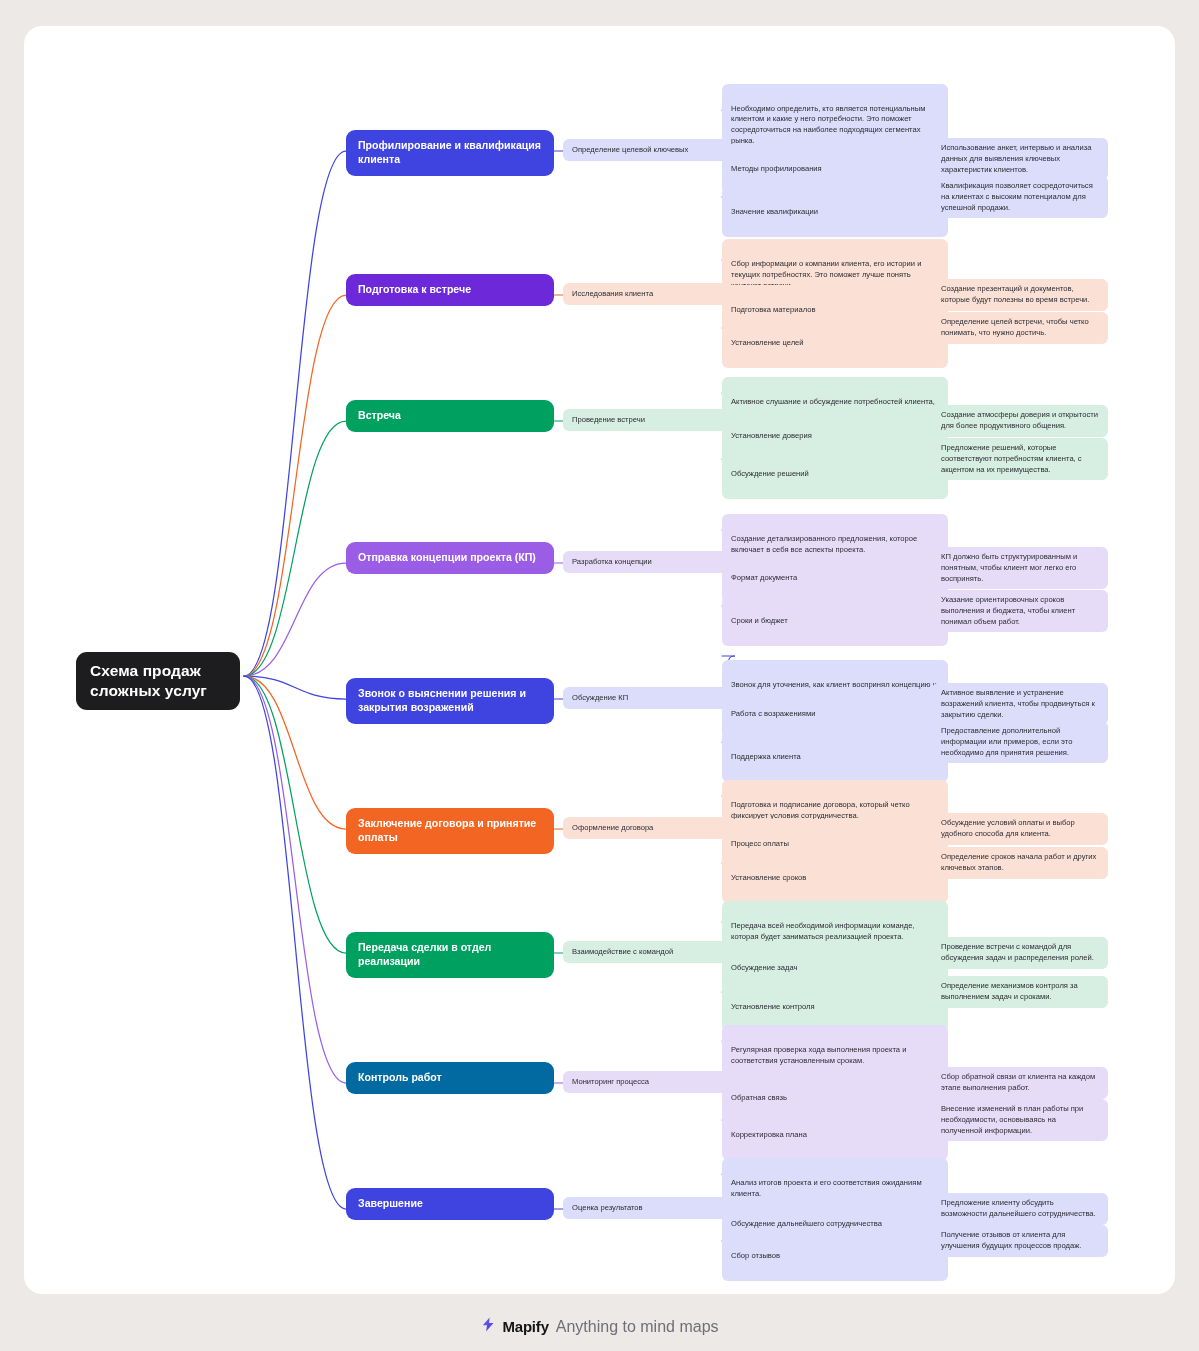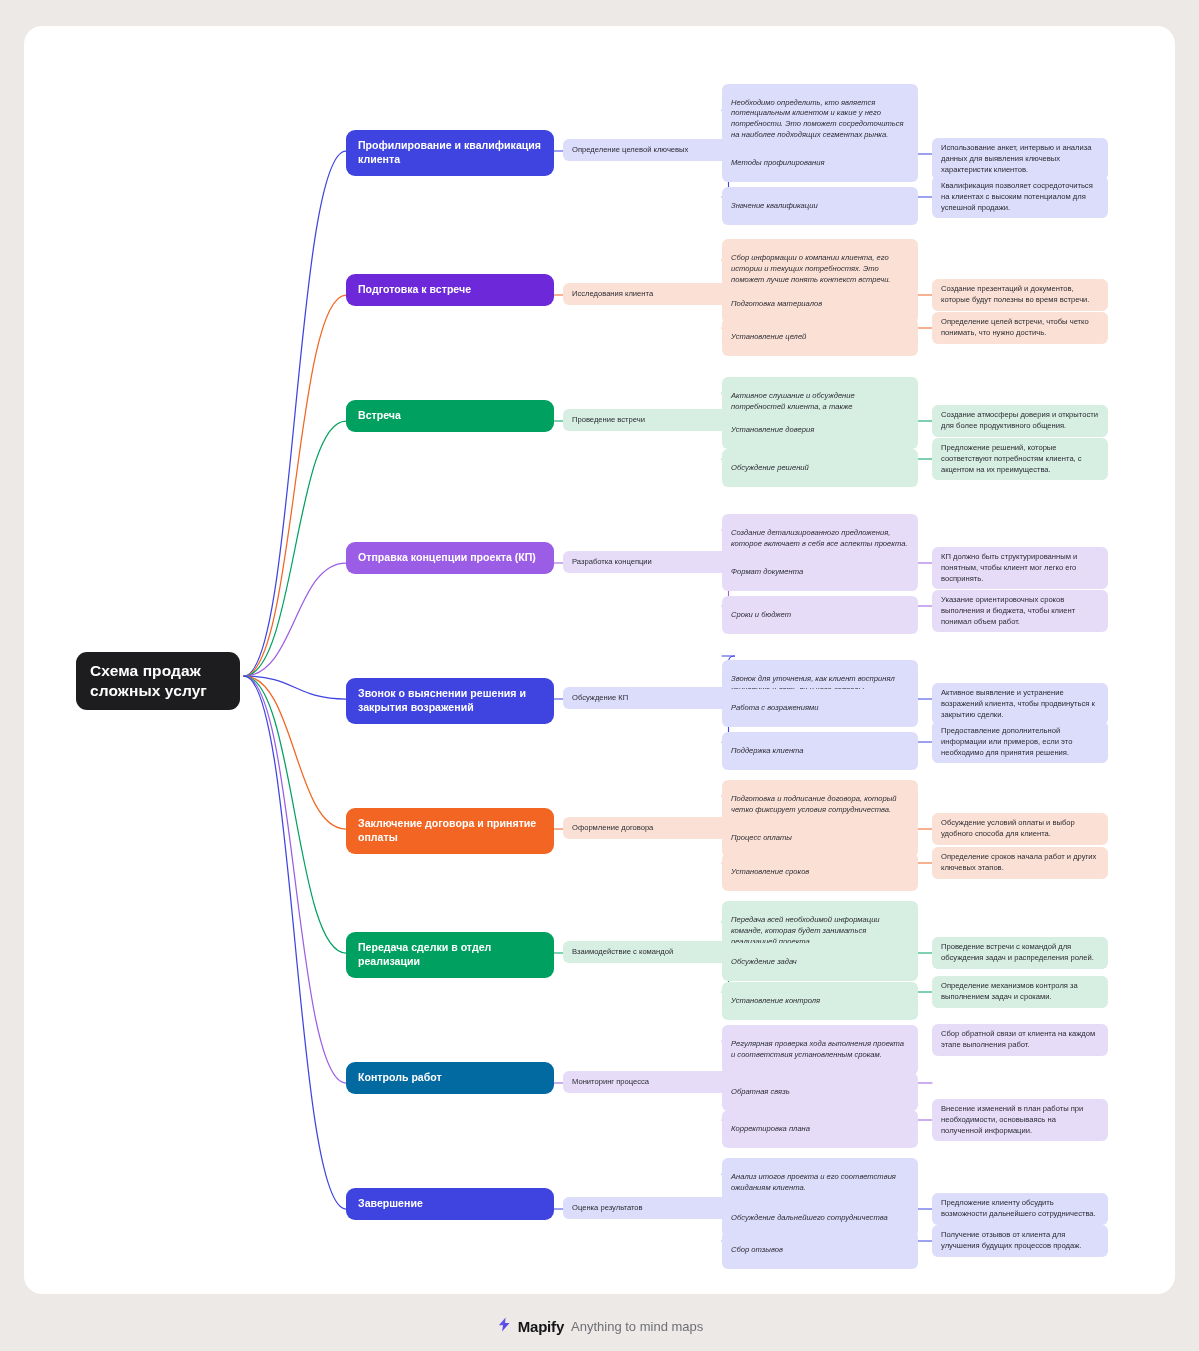--- a/index.html
+++ b/index.html
@@ -64,28 +64,28 @@
     line-height: 1.3;
     padding: 6px 9px;
     color: #2b2b33;
     display: flex; align-items: center;
     min-height: 19px;
   }
 
   
   .l3 {
     left: 698px;
-    width: 196px;
+    width: 226px;
     border-radius: 6px;
     font-size: 7.6px;
     line-height: 1.42;
-    padding: 14px 9px;
+    padding: 20px 9px;
     color: #2b2b33;
     min-height: 19px;
-    display: flex; align-items: center; font-style: italic;
+    display: flex; align-items: center;
   }
 
   
   .l4 {
     left: 908px;
     width: 176px;
     border-radius: 6px;
     font-size: 7.6px;
     line-height: 1.42;
     padding: 5px 9px;
@@ -105,21 +105,21 @@
   #footer {
     position: absolute;
     left: 0; top: 1316px; width: 1199px;
     display: flex; align-items: center; justify-content: center;
     gap: 7px;
   }
   #mapify-logo-wrap { display: flex; align-items: center; gap: 5px; }
   #mapify-wordmark {
     font-size: 15px; font-weight: 700; color: #141417; letter-spacing: -.2px;
   }
-  #mapify-tagline { font-size: 13px; color: #6f6f78; }
+  #mapify-tagline { font-size: 16px; color: #6f6f78; }
 </style>
 </head>
 <body>
 
 <div id="canvas">
   <svg id="svg-links" viewBox="0 0 1151 1268" preserveAspectRatio="none">
       <path d="M220,650 C271,650 271,125 322,125" fill="none" stroke="#3f44e0" stroke-width="1.25" stroke-linecap="round"></path>
       <path d="M530,125 L539,125" fill="none" stroke="#3f44e0" stroke-width="1.1" stroke-linecap="round"></path>
       <path d="M711,125 L698.5,125" fill="none" stroke="#3f44e0" stroke-width="1.1" stroke-linecap="round"></path>
       <path d="M704.5,90 L704.5,165" fill="none" stroke="#3f44e0" stroke-width="1.1" stroke-linecap="round"></path>
@@ -377,21 +377,21 @@
       </div>
       <div class="node l2 tone-violet" style="top: 1045px;">
         <span>Мониторинг процесса</span>
       </div>
       <div class="node l3 tone-violet" style="top: 999px;">
         <span>Регулярная проверка хода выполнения проекта и соответствия установленным срокам.</span>
       </div>
       <div class="node l3 tone-violet" style="top: 1046.5px;">
         <span>Обратная связь</span>
       </div>
-      <div class="node l4 tone-violet" style="top: 998px;">
+      <div class="node l4 tone-violet" style="top: 1041px;">
         <span>Сбор обратной связи от клиента на каждом этапе выполнения работ.</span>
       </div>
       <div class="node l3 tone-violet" style="top: 1083.5px;">
         <span>Корректировка плана</span>
       </div>
       <div class="node l4 tone-violet" style="top: 1073px;">
         <span>Внесение изменений в план работы при необходимости, основываясь на полученной информации.</span>
       </div>
       <div class="node l1" style="top: 1162px; background: rgb(63, 68, 224);">
         <span>Завершение</span>

